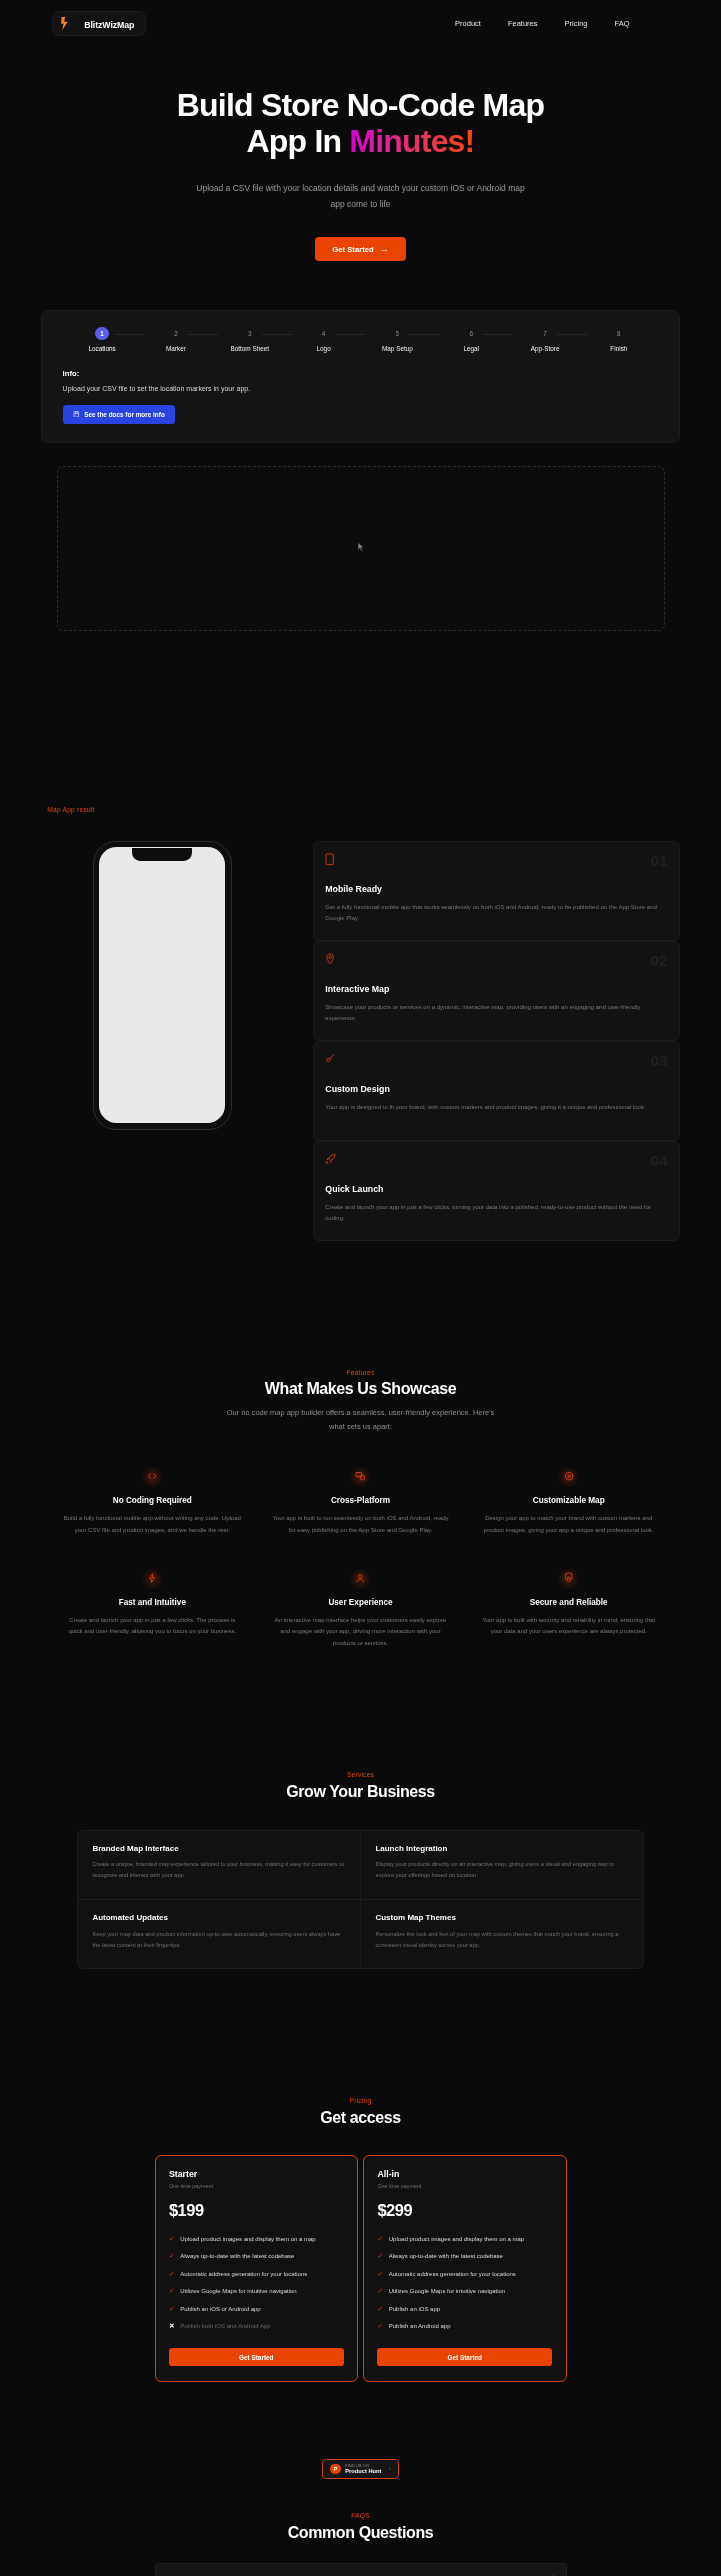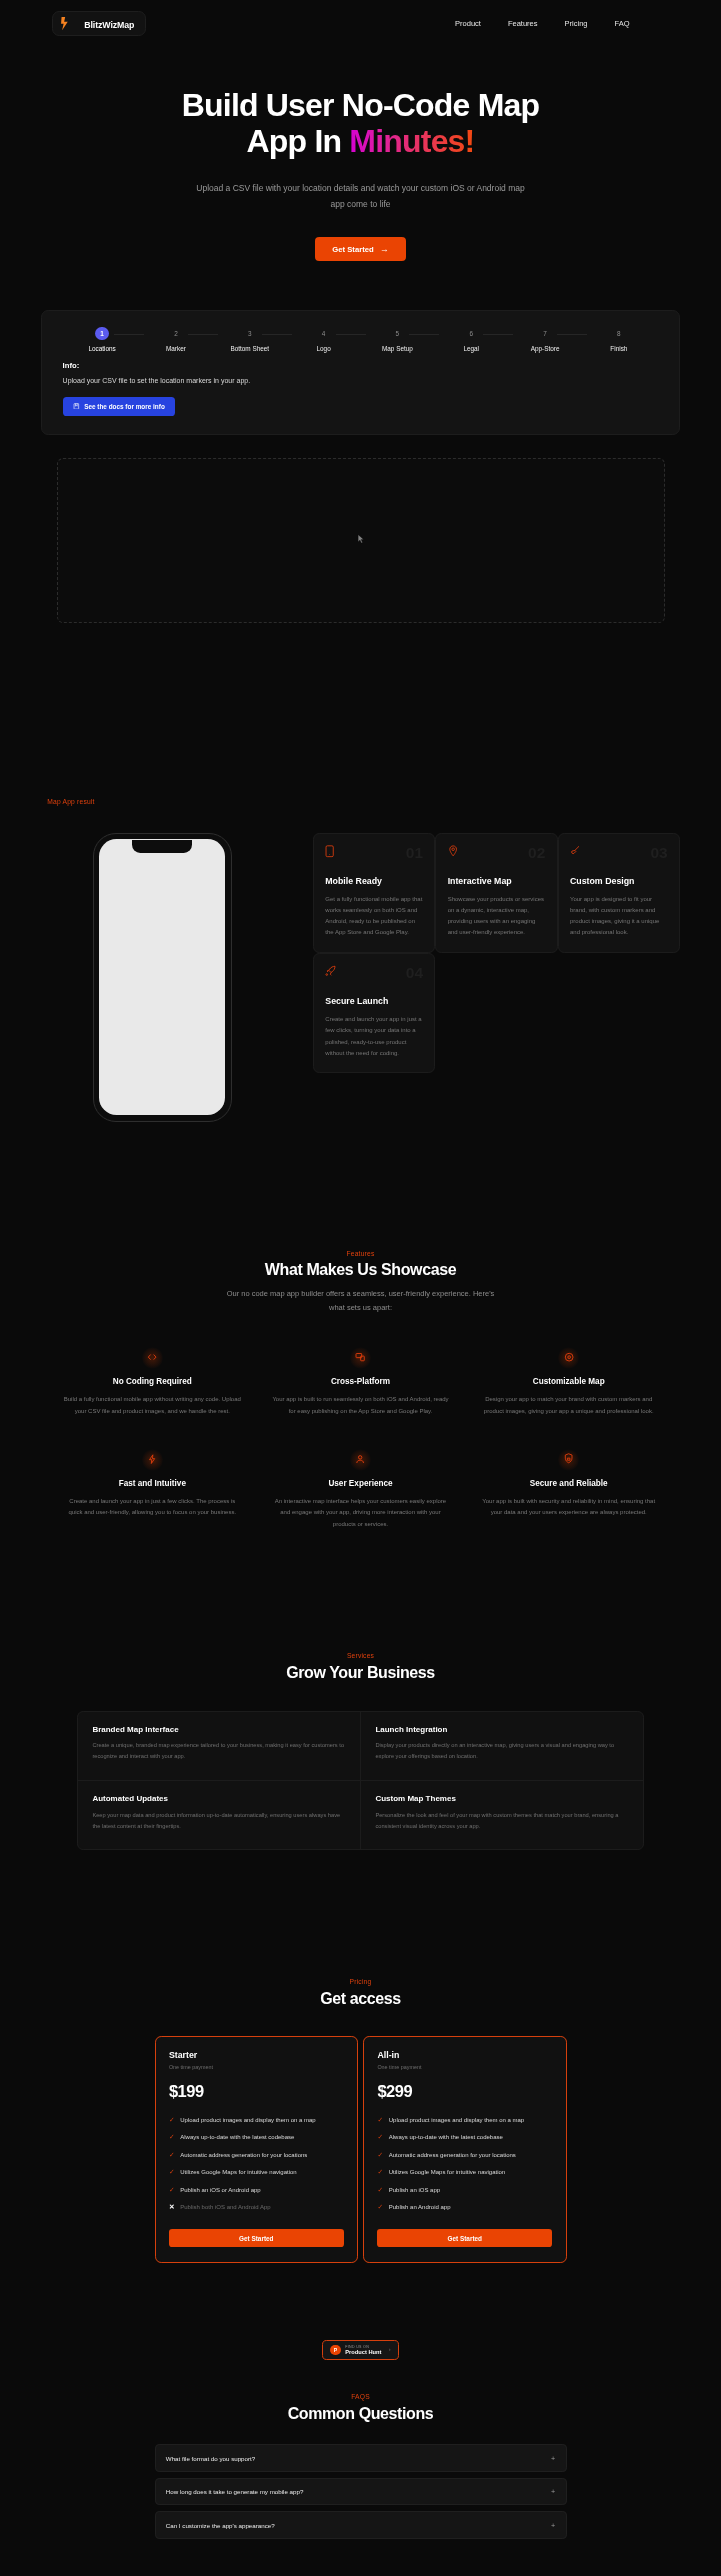--- a/index.html
+++ b/index.html
@@ -59,21 +59,21 @@
   .step-dot {
     width:13.4px; height:13.4px; border-radius:50%;
     display:flex; align-items:center; justify-content:center;
     font-size:6.4px; color:#8d8d8d; background:transparent;
   }
   .step.active .step-dot { background:#5b5bf0; color:#fff; font-weight:600; }
   .step-label { font-size:6.4px; color:#f0f0f0; white-space:nowrap; }
   .step.active .step-label { color:#fff; }
   .step-line { position:absolute; top:6.7px; left:36px; width:30px; height:0.5px; background:#262626; }
 
-  .info-block { margin-top:9px; }
+  .info-block { margin-top:17px; }
   .info-title { font-size:7.7px; font-weight:700; color:#fff; }
   .info-text { margin-top:6.2px; font-size:7px; color:#d9d9d9; }
   .btn-docs {
     display:inline-flex; align-items:center; gap:4.6px;
     margin-top:13.4px; background:#2743e0; color:#fff; border:none;
     font-size:6.4px; font-weight:700; padding:5.7px 10.3px; border-radius:3.6px;
     cursor:pointer; font-family:inherit;
   }
   .drop-zone {
     margin:23px auto 0; width:608px; height:165px;
@@ -95,21 +95,21 @@
   .phone {
     width:139px; height:289px; border-radius:23px;
     background:#0d0d0d; border:1.5px solid #2e2e2e;
     padding:5.7px; position:relative;
   }
   .phone-screen { width:100%; height:100%; border-radius:17.5px; background:#e9e9e9; }
   .notch {
     position:absolute; top:6.2px; left:50%; transform:translateX(-50%);
     width:60px; height:13.4px; border-radius:0 0 8.2px 8.2px; background:#0d0d0d;
   }
-  .cards-grid { flex:1; display:grid; grid-template-columns:1fr 1fr 1fr; gap:0; }
+  .cards-grid { flex:1; display:grid; grid-template-columns:1fr; gap:0; }
   .pcard {
     background:#121212; border:0.5px solid #1c1c1c; border-radius:6.2px;
     padding:11.3px 11.3px 13.4px; min-height:100px; position:relative;
   }
   .pcard-top { display:flex; justify-content:space-between; align-items:flex-start; }
   .pcard-num { font-size:15.5px; font-weight:700; color:#1f1f1f; line-height:1; }
   .pcard-t { font-size:8.8px; font-weight:700; margin-top:15.5px; }
   .pcard-d { font-size:6px; color:#757575; line-height:1.85; margin-top:8.2px; }
 
   
@@ -201,21 +201,21 @@
       <a href="#">Product</a>
       <a href="#">Features</a>
       <a href="#">Pricing</a>
       <a href="#">FAQ</a>
     </div>
   </div>
 </div>
 
 <section class="hero">
   <h1>
-    <span>Build User No-Code Map</span><br>
+    <span>Build Store No-Code Map</span><br>
     <span>App In </span><span class="grad">Minutes!</span>
   </h1>
   <p>Upload a CSV file with your location details and watch your custom iOS or Android map app come to life</p>
   <button class="btn-primary">
     <span>Get Started</span>
     <span class="arr">→</span>
   </button>
 </section>
 
 <section class="wizard">
@@ -341,21 +341,21 @@
         <div class="pcard-top">
           <span>
             <svg width="11.3" height="11.3" viewBox="0 0 22 22" fill="none" stroke="#e8400d" stroke-width="1.6">
               <path d="M19.5 2.5c-4 0-8 2-10.5 5.5l-1.6 2.3 4.3 4.3 2.3-1.6C17.5 10.5 19.5 6.5 19.5 2.5z"></path>
               <path d="M7.4 10.3L4 11.6l2.1 2.1M11.7 14.6l-1.3 3.4 2.1 2.1"></path>
                 <circle cx="3.4" cy="18.6" r="1.6"></circle>
             </svg>
           </span>
           <span class="pcard-num">04</span>
         </div>
-        <div class="pcard-t">Secure Launch</div>
+        <div class="pcard-t">Quick Launch</div>
         <div class="pcard-d">Create and launch your app in just a few clicks, turning your data into a polished, ready-to-use product without the need for coding.</div>
       </div>
     </div>
   </div>
 </section>
 
 <section class="features">
   <div class="eyebrow">Features</div>
   <h2 class="sec-h2">What Makes Us Showcase</h2>
   <p class="sec-sub" style="max-width:268px;margin:8.2px auto 0">Our no code map app builder offers a seamless, user-friendly experience. Here's what sets us apart:</p>

